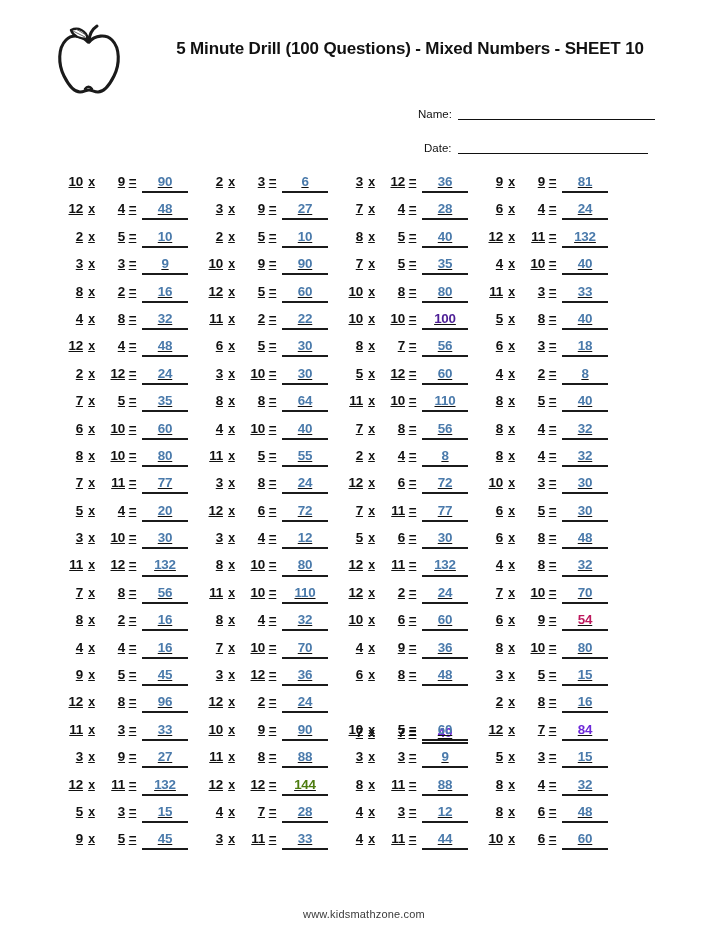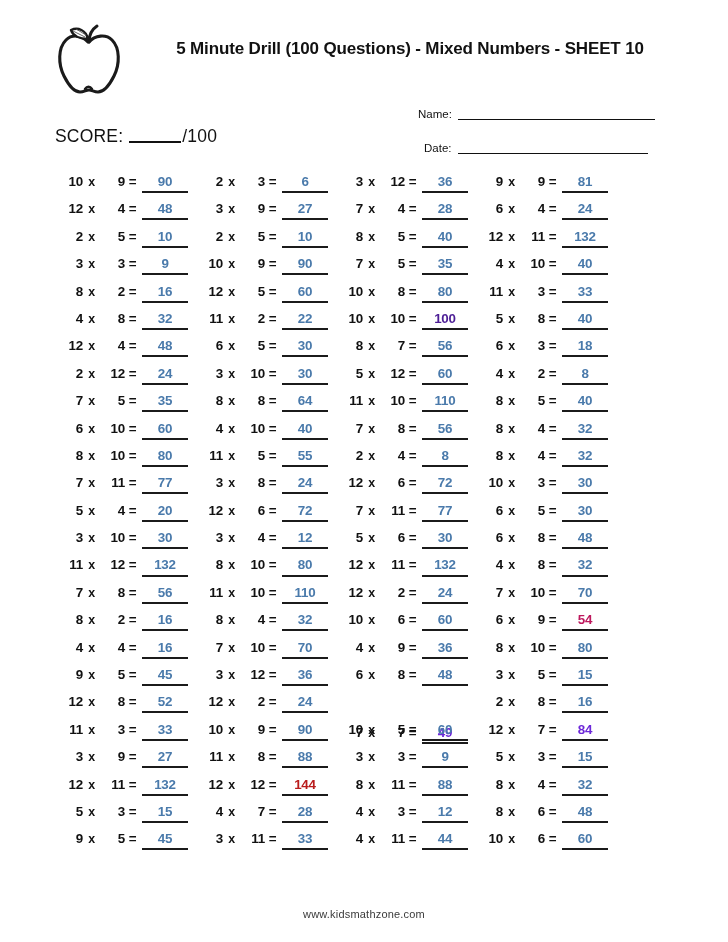--- a/index.html
+++ b/index.html
@@ -101,20 +101,21 @@
     left: 0;
     width: 728px;
     display: flex;
     justify-content: flex-start;
     padding-left: 58px;
     box-sizing: border-box;
   }
   .col {
     width: 140px;
     flex: 0 0 140px;
+    text-decoration: underline;
   }
   .prob {
     display: flex;
     align-items: baseline;
     height: 27.4px;
     font-size: 13.4px;
     font-weight: bold;
     color: #111111;
     letter-spacing: -0.2px;
   }
@@ -178,23 +179,20 @@
     </svg>
   </div>
 
   <div class="title-block">
     <div class="sub-title">5 Minute Drill (100 Questions) - Mixed Numbers - SHEET 10</div>
   </div>
 </div>
 
 <div class="meta">
 
-  <div class="score-row">
-    <span>SCORE:</span><span class="score-blank"></span><span>/100</span>
-  </div>
 
   <div class="field field-date">
     <span class="field-label">Date:</span>
     <span class="field-line"></span>
   </div>
 
   <div class="field field-name">
     <span class="field-label">Name:</span>
     <span class="field-line"></span>
   </div>
@@ -333,21 +331,21 @@
         <span class="op-x">x</span>
         <span class="op-b">5</span>
         <span class="op-eq">=</span>
         <span class="answer" style="color: rgb(74, 122, 171);">45</span>
       </div>
       <div class="prob">
         <span class="op-a">12</span>
         <span class="op-x">x</span>
         <span class="op-b">8</span>
         <span class="op-eq">=</span>
-        <span class="answer" style="color: rgb(74, 122, 171);">52</span>
+        <span class="answer" style="color: rgb(74, 122, 171);">96</span>
       </div>
       <div class="prob">
         <span class="op-a">11</span>
         <span class="op-x">x</span>
         <span class="op-b">3</span>
         <span class="op-eq">=</span>
         <span class="answer" style="color: rgb(74, 122, 171);">33</span>
       </div>
       <div class="prob">
         <span class="op-a">3</span>
@@ -531,21 +529,21 @@
         <span class="op-x">x</span>
         <span class="op-b">8</span>
         <span class="op-eq">=</span>
         <span class="answer" style="color: rgb(74, 122, 171);">88</span>
       </div>
       <div class="prob">
         <span class="op-a">12</span>
         <span class="op-x">x</span>
         <span class="op-b">12</span>
         <span class="op-eq">=</span>
-        <span class="answer" style="color: #b91c1c;">144</span>
+        <span class="answer" style="color: #4d7c0f;">144</span>
       </div>
       <div class="prob">
         <span class="op-a">4</span>
         <span class="op-x">x</span>
         <span class="op-b">7</span>
         <span class="op-eq">=</span>
         <span class="answer" style="color: rgb(74, 122, 171);">28</span>
       </div>
       <div class="prob">
         <span class="op-a">3</span>

